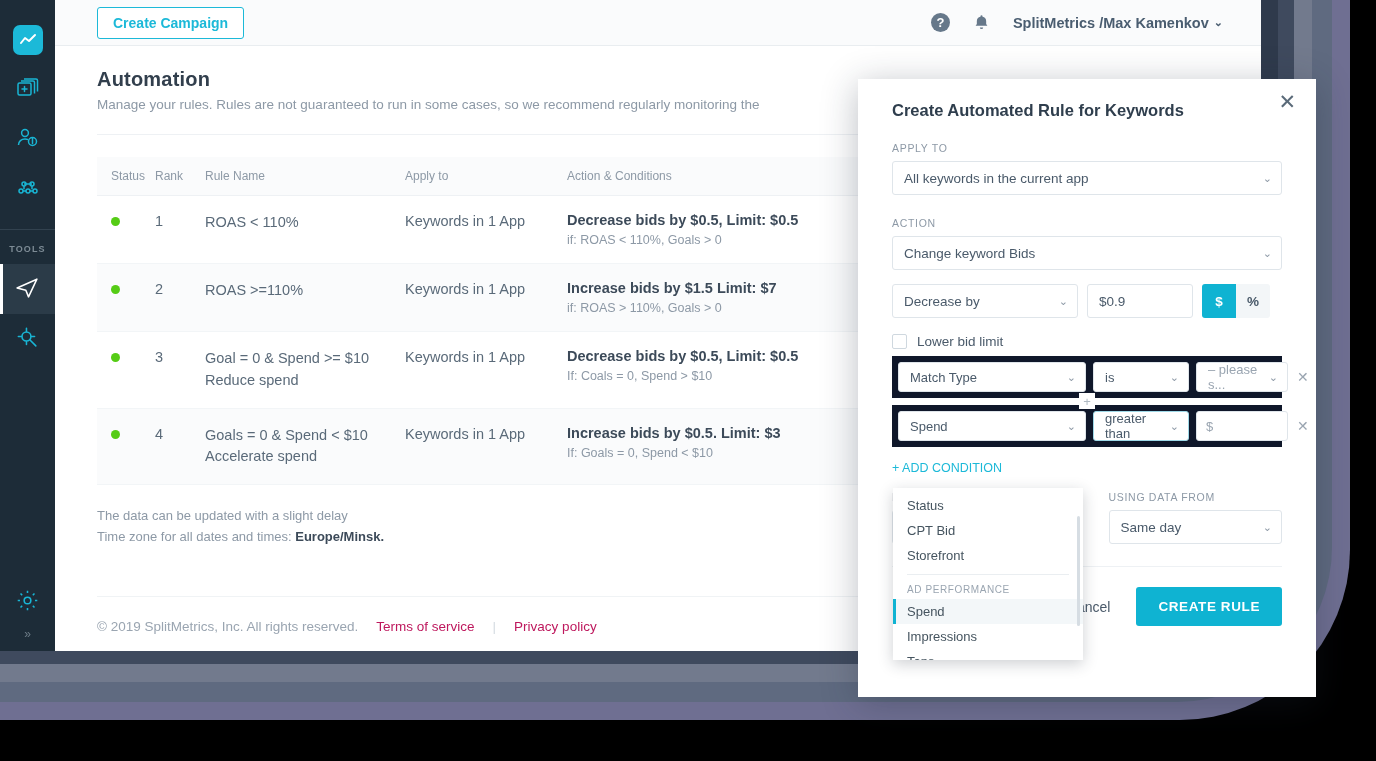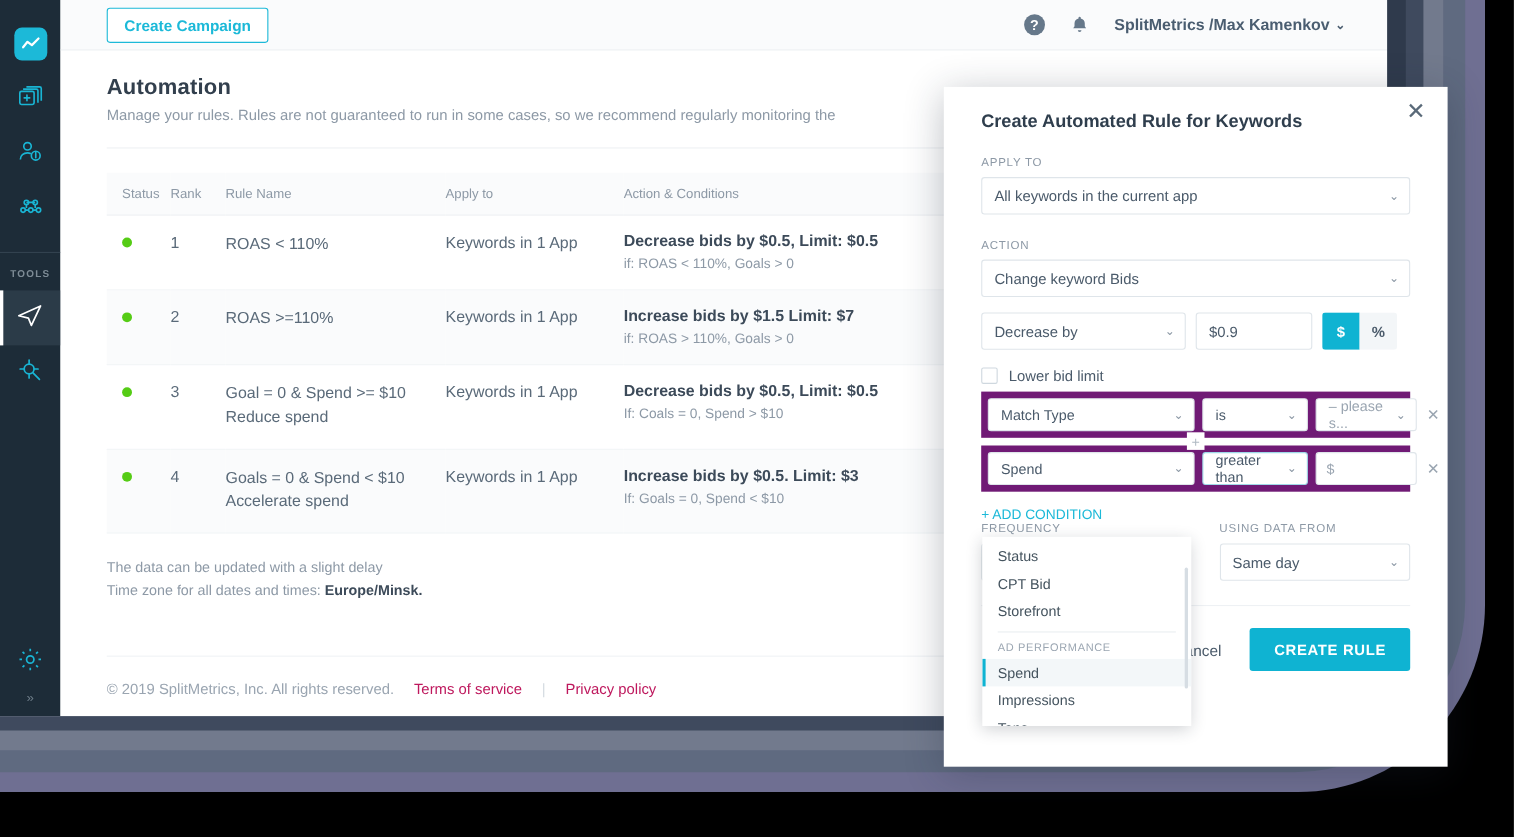--- a/index.html
+++ b/index.html
@@ -172,40 +172,40 @@
 
   .chk-row { display: flex; align-items: center; gap: 10px; margin-top: 16px; }
   .chk-box { width: 15px; height: 15px; border: 1px solid #cfd8df; border-radius: 2px; background: #fff; cursor: pointer; }
   .chk-lbl { font-size: 13.5px; color: #4a5a6a; }
 
   .cond-head { display: flex; justify-content: space-between; align-items: baseline; margin-top: 22px; }
   .cond-head .l { font-size: 10.5px; letter-spacing: .7px; color: #8d99a6; }
   .cond-head .r { font-size: 11.5px; color: #8d99a6; }
 
   .cond-row {
-    display: flex; align-items: center; gap: 7px; background: #701a75; padding: 6px 6px;
+    display: flex; align-items: center; gap: 7px; background: #0f172a; padding: 6px 6px;
     margin-top: 7px; position: relative;
   }
   .cond-row .f1 { flex: 0 0 188px; }
   .cond-row .f2 { flex: 0 0 96px; }
   .cond-row .f3 { flex: 0 0 92px; }
   .cond-row .xbtn { color: #9aa5b1; font-size: 14px; cursor: pointer; padding: 0 2px; }
   .in-field {
     border: 1px solid #dfe5ea; border-radius: 3px; background: #fff; height: 30px;
     display: flex; align-items: center; padding: 0 9px; font-size: 13px; color: #9aa5b1;
   }
   .sel.sm { height: 30px; font-size: 13px; }
   .plus-mid {
     position: absolute; left: 50%; transform: translateX(-50%); bottom: -11px;
     width: 16px; height: 16px; background: #fff; color: #b0bac3;
     display: flex; align-items: center; justify-content: center; font-size: 13px; z-index: 2; cursor: pointer;
   }
   .add-cond { margin-top: 14px; font-size: 12.5px; color: #1cb9d8; cursor: pointer; }
 
-  .two-col { display: flex; gap: 43px; }
+  .two-col { display: flex; gap: 43px; margin-top: 16px; }
   .two-col > div { flex: 1; }
 
   .modal-hr { height: 1px; background: #eef1f4; margin: 22px 0 0 0; }
   .modal-foot {
     display: flex; align-items: center; justify-content: flex-end; gap: 26px;
     padding: 20px 34px 0 34px;
   }
   .btn-cancel { font-size: 14px; color: #4a5a6a; cursor: pointer; background: none; border: none; font-family: "Liberation Sans", sans-serif; }
   .btn-create {
     background: #0fb3d2; color: #fff; border: none; border-radius: 3px;

